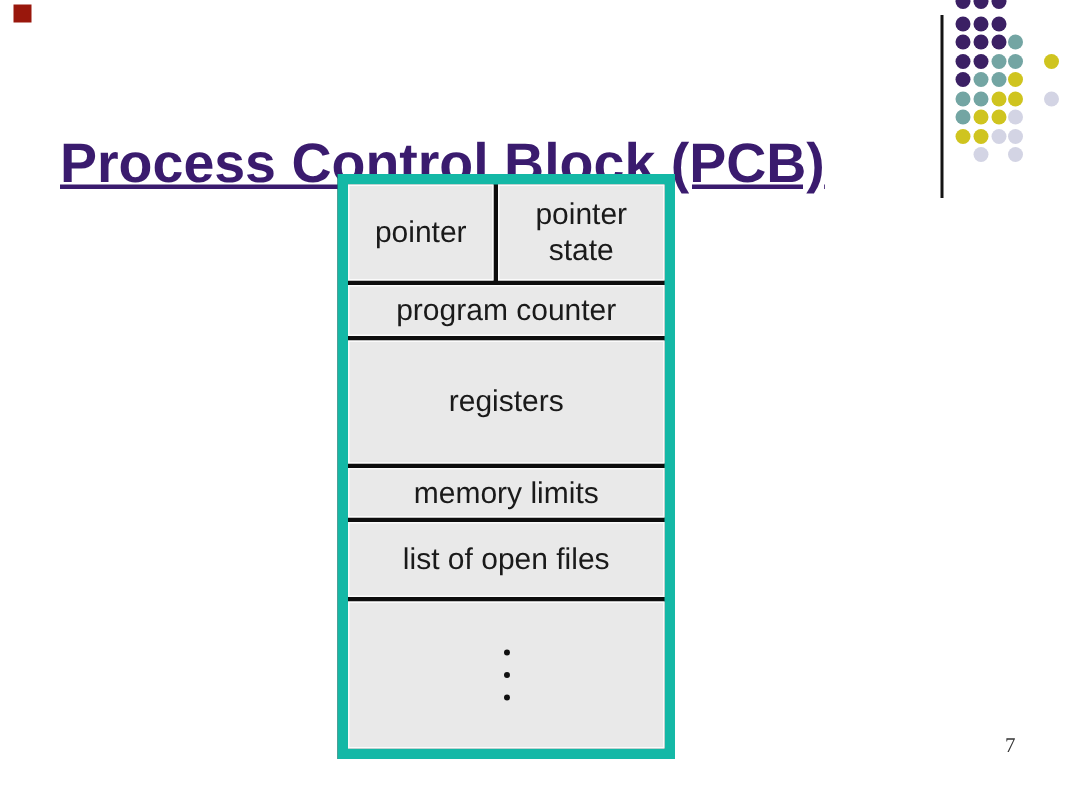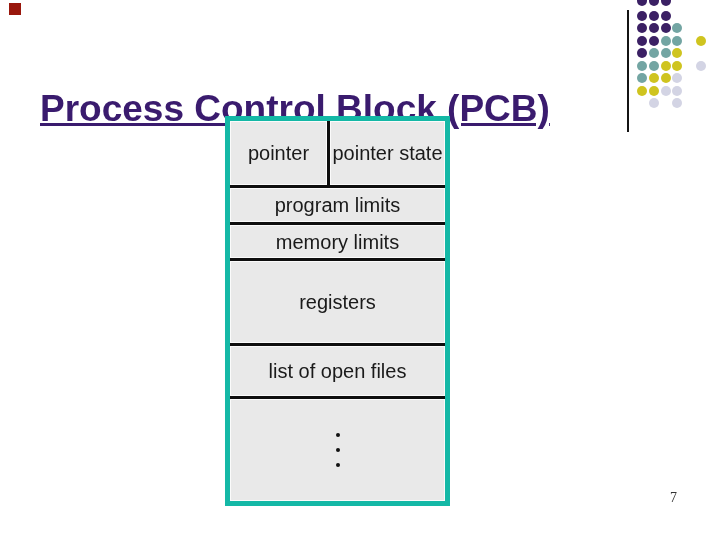--- a/index.html
+++ b/index.html
@@ -36,21 +36,21 @@
   .pattern-dot {
     position:absolute; width:10px; height:10px; border-radius:50%;
   }
 
   
   .pcb {
     position:absolute; left:225px; top:116px;
     width:225px; height:390px;
     box-sizing:border-box;
     background:#0E0E0E;
-    border:5px solid #14b8a6;
+    border:7px solid #14b8a6;
     display:flex; flex-direction:column; gap:3px;
   }
   .pcb-cell {
     background:#E9E9E9;
     border:1px solid #FBFBFB;
     box-sizing:border-box;
     display:flex; align-items:center; justify-content:center;
     font-size:20px; line-height:24px; color:#1A1A1A;
     text-align:center;
   }
@@ -119,23 +119,23 @@
     <div class="pattern-dot" style="left: 672px; top: 86px; background: rgb(211, 212, 228);"></div>
     <div class="pattern-dot" style="left: 649px; top: 98px; background: rgb(211, 212, 228);"></div>
     <div class="pattern-dot" style="left: 672px; top: 98px; background: rgb(211, 212, 228);"></div>
   </div>
 
 <div class="pcb">
   <div class="pcb-top">
     <div class="pcb-cell cell-left">pointer</div>
     <div class="pcb-cell cell-right">pointer state</div>
   </div>
-  <div class="pcb-cell row-program-counter">program limits</div>
+  <div class="pcb-cell row-program-counter">program counter</div>
+  <div class="pcb-cell row-registers">registers</div>
   <div class="pcb-cell row-memory-limits">memory limits</div>
-  <div class="pcb-cell row-registers">registers</div>
   <div class="pcb-cell row-open-files">list of open files</div>
   <div class="pcb-cell row-ellipsis">
     <div class="vdot"></div>
     <div class="vdot"></div>
     <div class="vdot"></div>
   </div>
 </div>
 
 <div class="page-number">7</div>
 

